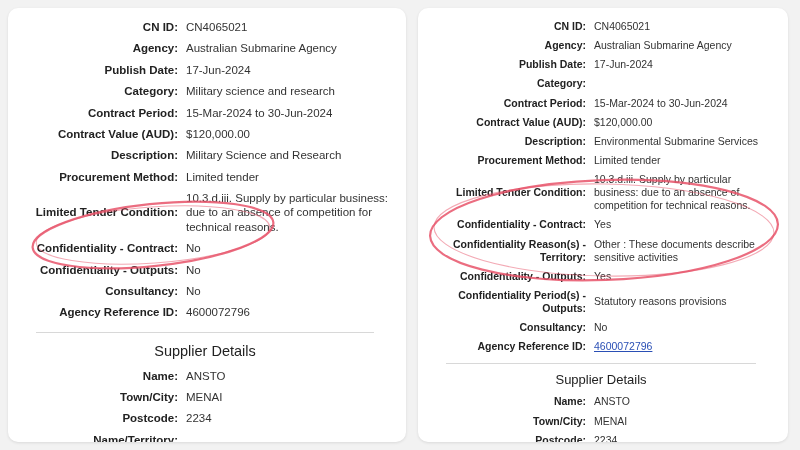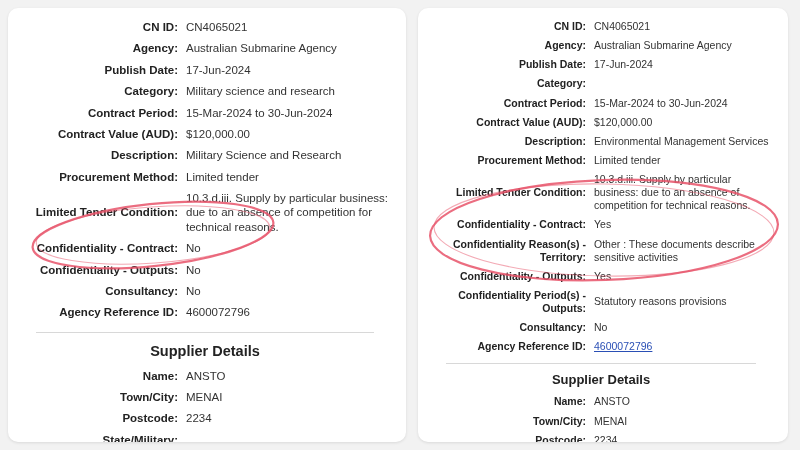--- a/index.html
+++ b/index.html
@@ -67,21 +67,21 @@
     border-top: 1px solid #d8d8d8;
     margin: 12px 18px 10px 18px;
   }
   .panel-right .divider { margin: 10px 18px 8px 18px; }
 
   .section-title {
     text-align: center;
     font-size: 14.5px;
     color: #222;
     margin: 0 0 10px 0;
-    font-weight: bold;
+    font-weight: normal;
   }
   .panel-right .section-title { font-size: 13px; margin-bottom: 8px; }
 
   
   .annot {
     position: absolute;
     pointer-events: none;
   }
   .annot svg { display: block; overflow: visible; }
 </style>
@@ -157,21 +157,21 @@
       </div>
       <div class="row">
         <div class="lbl">Town/City:</div>
         <div class="val">MENAI</div>
       </div>
       <div class="row">
         <div class="lbl">Postcode:</div>
         <div class="val">2234</div>
       </div>
       <div class="row">
-        <div class="lbl">State/Military:</div>
+        <div class="lbl">Name/Territory:</div>
       </div>
 
     </div>
 
     <div class="annot" style="left:20px; top:192px; width:250px; height:70px;">
       <svg width="250" height="70" viewBox="0 0 250 70">
         <ellipse cx="125" cy="35" rx="121" ry="31" fill="none" stroke="#e8536a" stroke-width="2.2" transform="rotate(-6 125 35)" opacity="0.85"></ellipse>
         <ellipse cx="125" cy="35" rx="117" ry="28" fill="none" stroke="#e8536a" stroke-width="1.1" transform="rotate(-4 125 35)" opacity="0.5"></ellipse>
       </svg>
     </div>
@@ -197,21 +197,21 @@
       <div class="row">
         <div class="lbl">Contract Period:</div>
         <div class="val">15-Mar-2024 to 30-Jun-2024</div>
       </div>
       <div class="row">
         <div class="lbl">Contract Value (AUD):</div>
         <div class="val">$120,000.00</div>
       </div>
       <div class="row">
         <div class="lbl">Description:</div>
-        <div class="val">Environmental Management Services</div>
+        <div class="val">Environmental Submarine Services</div>
       </div>
       <div class="row">
         <div class="lbl">Procurement Method:</div>
         <div class="val">Limited tender</div>
       </div>
       <div class="row">
         <div class="lbl">Limited Tender Condition:</div>
         <div class="val">10.3.d.iii. Supply by particular business: due to an absence of competition for technical reasons.</div>
       </div>
       <div class="row">

